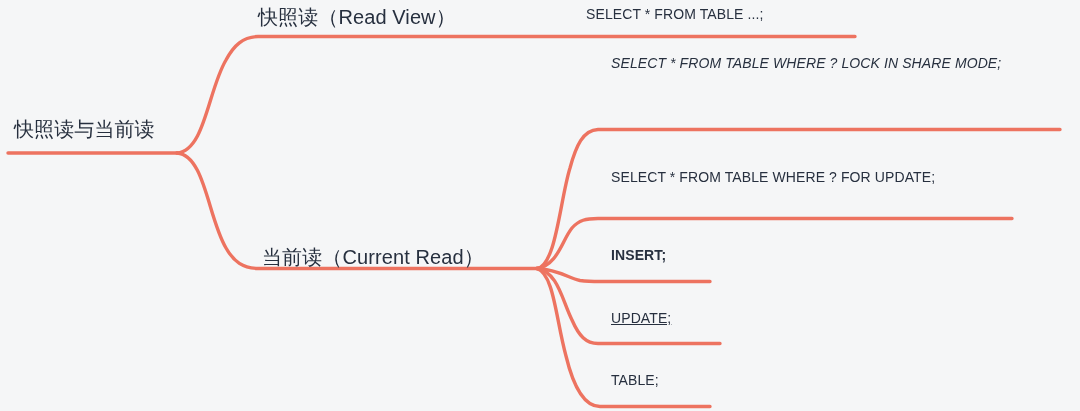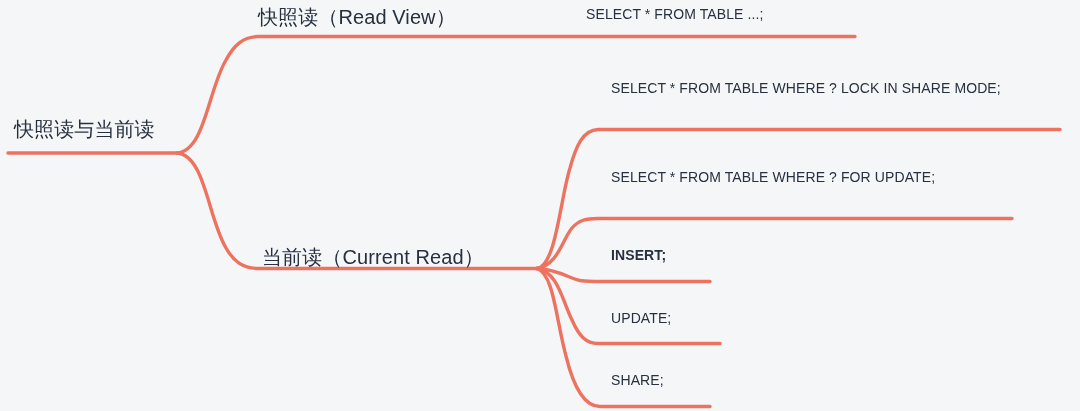--- a/index.html
+++ b/index.html
@@ -69,21 +69,21 @@
 </svg>
 
 <div class="node-label root-label" style="left:14px; top:116px;">快照读与当前读</div>
 
 <div class="node-label branch-label" style="left:258px; top:4px;">快照读（Read View）</div>
 
 <div class="node-label branch-label" style="left:262px; top:228px;margin-top:16px;">当前读（Current Read）</div>
 
 <div class="node-label leaf-label" style="left:586px; top:5px;">SELECT * FROM TABLE ...;</div>
 
-<div class="node-label leaf-label wrap" style="left:611px; top:79px; width:432px;">SELECT * FROM TABLE WHERE ? LOCK IN SHARE MODE;</div>
+<div class="node-label leaf-label wrap" style="left:611px; top:54px; width:432px;font-style:italic;">SELECT * FROM TABLE WHERE ? LOCK IN SHARE MODE;</div>
 
 <div class="node-label leaf-label wrap" style="left:611px; top:168px; width:392px;">SELECT * FROM TABLE WHERE ? FOR UPDATE;</div>
 
 <div class="node-label leaf-label" style="left:611px; top:246px;font-weight:bold;">INSERT;</div>
 
-<div class="node-label leaf-label" style="left:611px; top:309px;">UPDATE;</div>
+<div class="node-label leaf-label" style="left:611px; top:309px;text-decoration:underline;">UPDATE;</div>
 
-<div class="node-label leaf-label" style="left:611px; top:371px;">SHARE;</div>
+<div class="node-label leaf-label" style="left:611px; top:371px;">TABLE;</div>
 
 </body></html>

